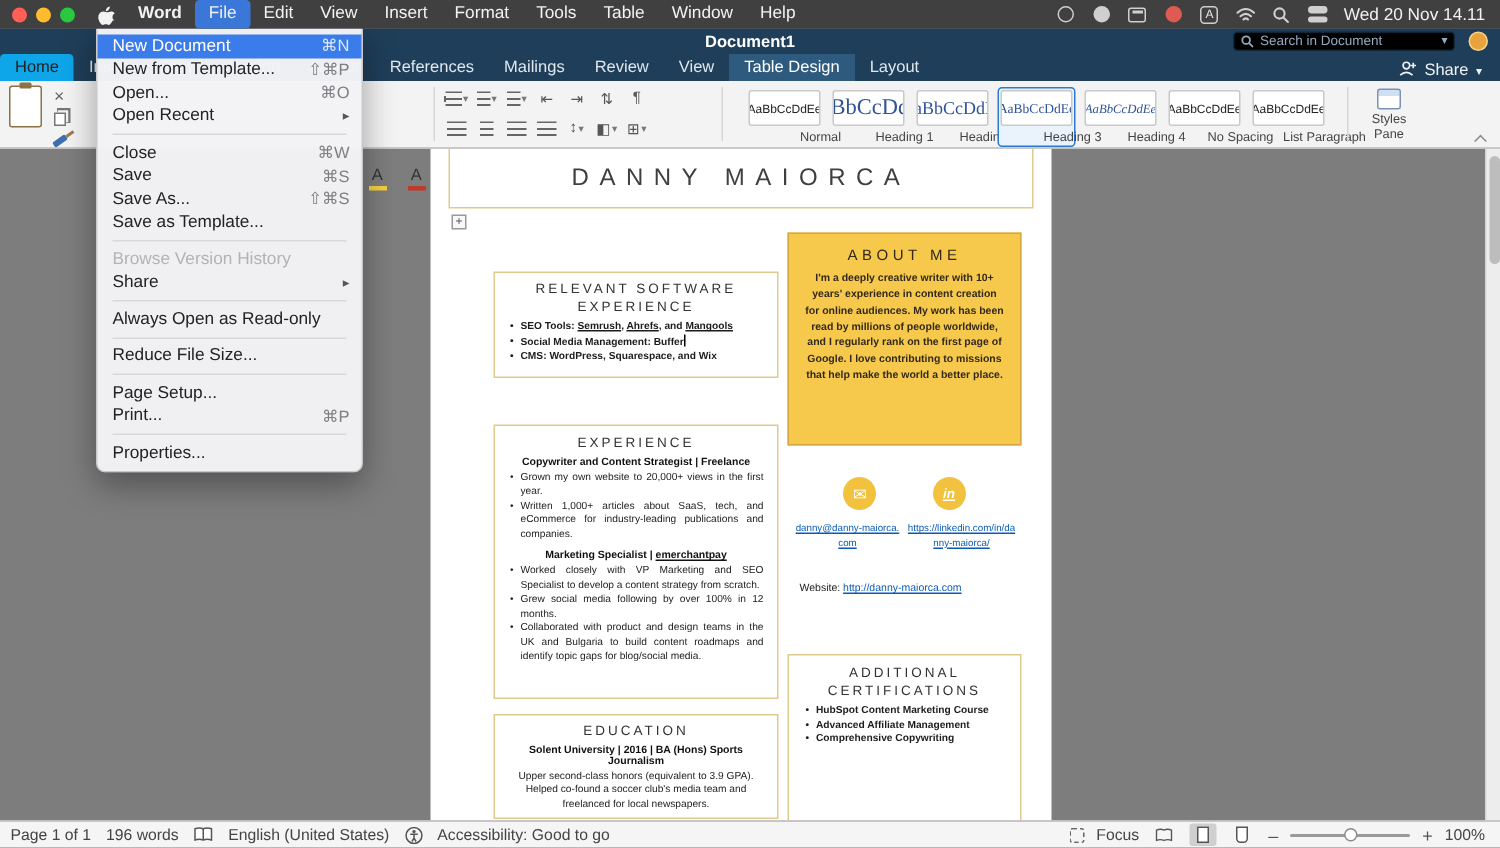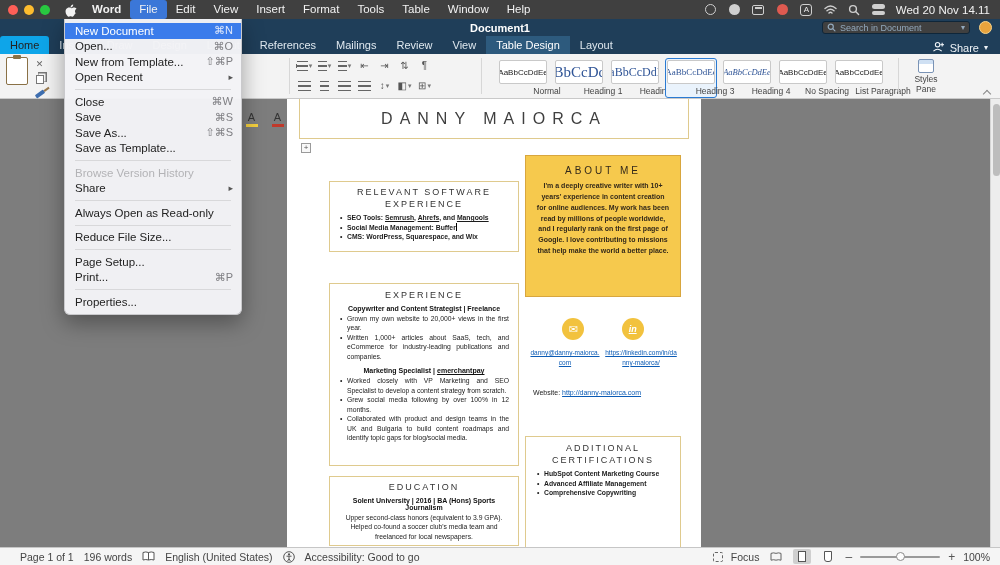--- a/index.html
+++ b/index.html
@@ -22,21 +22,21 @@
   .st-square { width:12px; height:12px; border:1.3px solid #cfcfcf; border-radius:3px; display:flex; align-items:center; justify-content:center; font-size:8px; color:#e8e8e8; }
   .st-window { width:12px; height:10px; border:1.3px solid #cfcfcf; border-radius:2px; position:relative; }
   .st-window:before { content:""; position:absolute; top:1.5px; left:1.5px; right:1.5px; height:1.5px; background:#cfcfcf; }
   .st-toggles { width:13px; height:11px; display:flex; flex-direction:column; justify-content:space-between; }
   .st-toggles i { display:block; width:13px; height:4.5px; border-radius:3px; background:#cfcfcf; }
   .clock { font-size:11.5px; color:#f2f2f2; white-space:nowrap; }
 
   
   .titlebar { position:absolute; top:19px; left:0; width:1000px; height:17px; background:#1f3e59; display:flex; align-items:center; z-index:5; }
   .doc-title { position:absolute; left:0; right:0; text-align:center; color:#fff; font-size:11px; font-weight:bold; }
-  .search-box { position:absolute; right:30px; top:2px; width:148px; height:13px; background:#404040; border:1px solid #0f2639; border-radius:3px; display:flex; align-items:center; padding:0 4px; gap:4px; }
+  .search-box { position:absolute; right:30px; top:2px; width:148px; height:13px; background:#000000; border:1px solid #0f2639; border-radius:3px; display:flex; padding:0 4px; gap:4px; }
   .search-box .ph { color:#93a9bd; font-size:9px; flex:1; white-space:nowrap; overflow:hidden; }
   .search-box .chev { color:#93a9bd; font-size:8px; }
   .presence { position:absolute; right:8px; top:2px; width:13px; height:13px; border-radius:50%; background:#e8a33d; border:1px solid #f7d38a; }
 
   
   .tabbar { position:absolute; top:36px; left:0; width:1000px; height:18px; background:#1f3e59; display:flex; align-items:flex-end; z-index:5; }
   .tab { height:18px; line-height:18px; padding:0 10px; color:#dfe8ef; font-size:11px; white-space:nowrap; }
   .tab.active { background:#0ea5e9; color:#222; border-radius:3px 3px 0 0; }
   .tab.contextual { background:#2d5a7d; color:#fff; }
   .share-area { margin-left:auto; display:flex; align-items:center; gap:5px; color:#eef3f7; font-size:11px; padding-right:12px; }
@@ -119,21 +119,21 @@
   .circle-ic.env { font-size:11px; }
   .circle-ic.lnk { font-size:9px; font-weight:bold; font-style:italic;text-decoration:underline; }
   .contact-links { position:absolute; left:238px; top:249px; width:156px; display:flex; justify-content:space-evenly; }
   .clink { width:72px; text-align:center; font-size:6.5px; color:#0b5bb5; text-decoration:underline; word-break:break-all; line-height:1.5; }
   .website-line { position:absolute; left:246px; top:290px; font-size:7px; color:#1c1c1c; }
 
   .certs-box { left:238px; top:337px; width:156px; height:120px; padding:6px 10px; }
 
   
   .statusbar { position:absolute; top:547px; left:0; width:1000px; height:18px; background:#f5f5f5; border-top:1px solid #c6c6c6; display:flex; align-items:center; font-size:10.5px; color:#444; z-index:5; }
-  .sb-left { display:flex; align-items:center; gap:10px; padding-left:20px; }
+  .sb-left { display:flex; align-items:center; gap:10px; padding-left:7px; }
   .sb-right { margin-left:auto; display:flex; align-items:center; gap:8px; padding-right:10px; }
   .sb-ic { display:inline-flex; align-items:center; }
   .view-btn { width:18px; height:15px; display:flex; align-items:center; justify-content:center; border-radius:2px; }
   .view-btn.active { background:#cfcfcf; }
   .pg-ic { width:8px; height:11px; border:1.2px solid #555; background:#fff; }
   .pg-ic.web { border-radius:0 0 3px 3px; }
   .zoom-track { width:80px; height:2px; background:#9a9a9a; position:relative; border-radius:1px; }
   .zoom-thumb { position:absolute; left:36px; top:-4px; width:9px; height:9px; background:#fdfdfd; border:1px solid #8b8b8b; border-radius:50%; }
   .zoom-sign { font-size:12px; color:#555; }
   .focus-ic { width:10px; height:10px; border:1px dashed #666; border-radius:2px; }
@@ -341,26 +341,26 @@
       <i></i>
     </span>
 </div>
 
 <div class="filemenu">
   <div class="mi hl">
     <span class="mi-label">New Document</span>
       <span class="mi-short" style="color:#dfe8fb">⌘N</span>
   </div>
   <div class="mi">
+    <span class="mi-label">New from Template...</span>
+      <span class="mi-short">⇧⌘P</span>
+  </div>
+  <div class="mi">
     <span class="mi-label">Open...</span>
       <span class="mi-short">⌘O</span>
-  </div>
-  <div class="mi">
-    <span class="mi-label">New from Template...</span>
-      <span class="mi-short">⇧⌘P</span>
   </div>
   <div class="mi">
     <span class="mi-label">Open Recent</span>
       <span class="sub-arrow">▸</span>
   </div>
   <div class="msep"></div>
   <div class="mi">
     <span class="mi-label">Close</span>
       <span class="mi-short">⌘W</span>
   </div>

